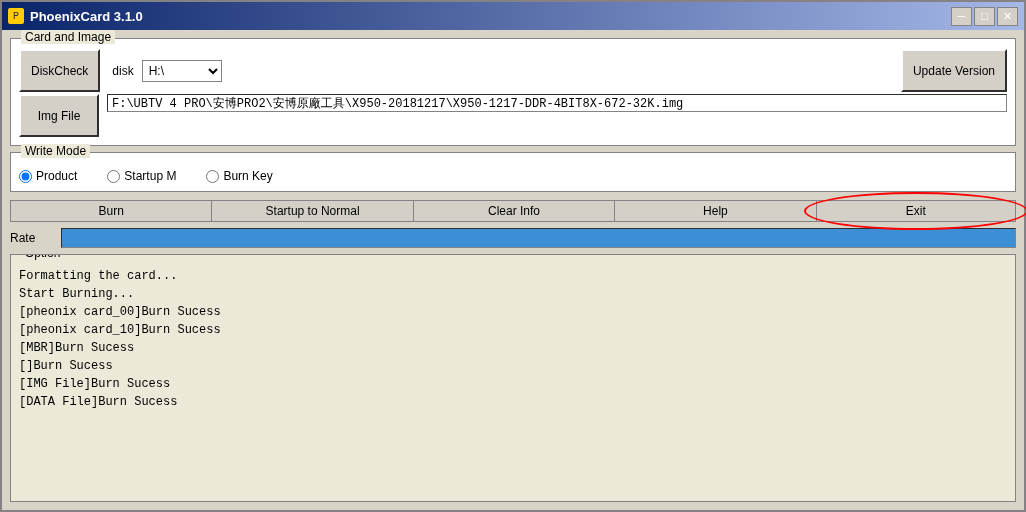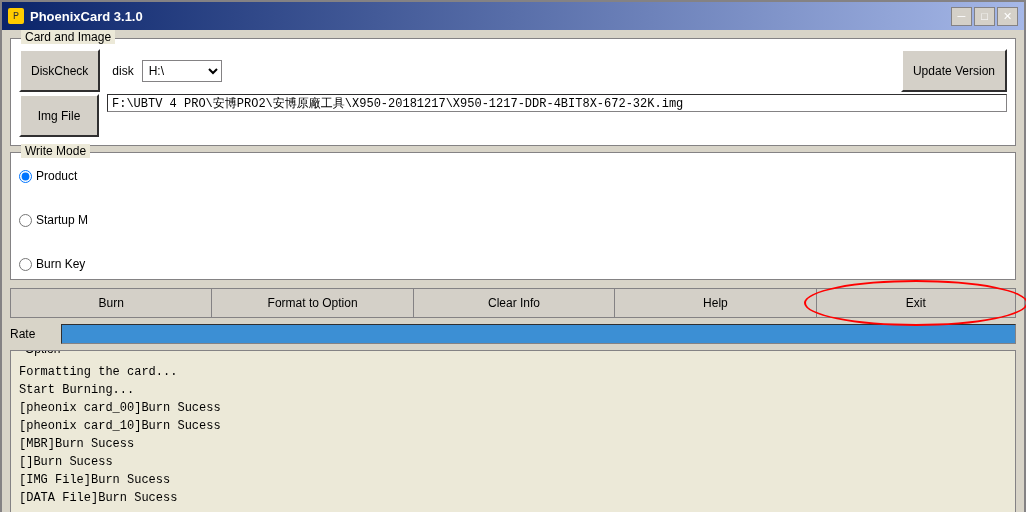--- a/index.html
+++ b/index.html
@@ -144,40 +144,39 @@
       font-size: 12px;
       padding: 0 4px;
     }
     .write-mode-box {
       padding-top: 8px;
     }
     .radio-group {
       display: flex;
       gap: 30px;
       margin-top: 8px;
-      flex-direction: column;
     }
     .radio-item {
       display: flex;
       align-items: center;
       gap: 4px;
       font-family: 'Tahoma', sans-serif;
       font-size: 12px;
     }
     .radio-item input[type=radio] {
       margin: 0;
     }
     .action-row {
       display: flex;
       gap: 0;
       margin-top: 2px;
     }
     .action-btn {
       flex: 1;
-      height: 30px;
+      height: 22px;
       background: #d4d0c8;
       border: 1px solid #848284;
       border-right: none;
       font-family: 'Tahoma', sans-serif;
       font-size: 12px;
       cursor: pointer;
     }
     .action-btn:last-child {
       border-right: 1px solid #848284;
     }
@@ -294,21 +293,21 @@
         </label>
         <label class="radio-item">
           <input type="radio" name="writemode" style="">
           <span>Burn Key</span>
         </label>
       </div>
     </div>
 
     <div class="action-row">
       <button class="action-btn">Burn</button>
-      <button class="action-btn">Format to Option</button>
+      <button class="action-btn">Startup to Normal</button>
       <button class="action-btn">Clear Info</button>
       <button class="action-btn">Help</button>
       <div class="exit-btn-wrapper" style="flex:1; position:relative; display:flex;">
         <button class="action-btn" style="flex:1; border-right:1px solid #848284;">Exit</button>
         <div class="exit-circle"></div>
       </div>
     </div>
 
     <div class="rate-row">
       <span class="rate-label">Rate</span>

